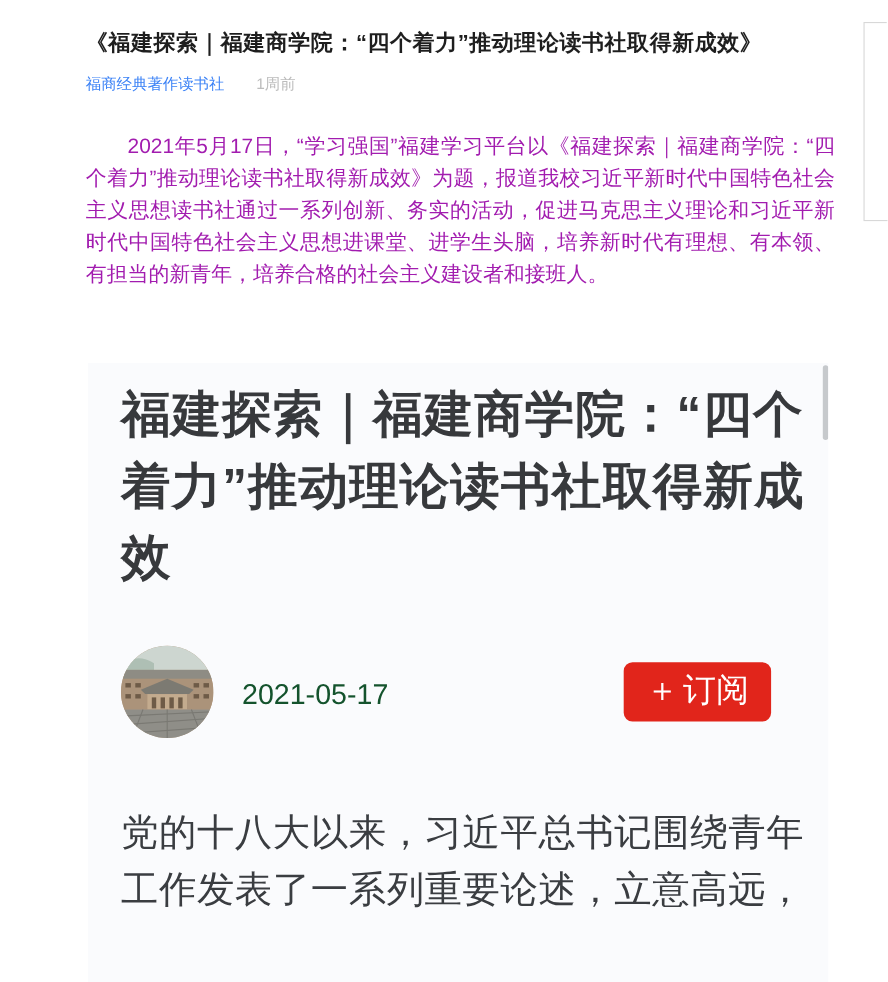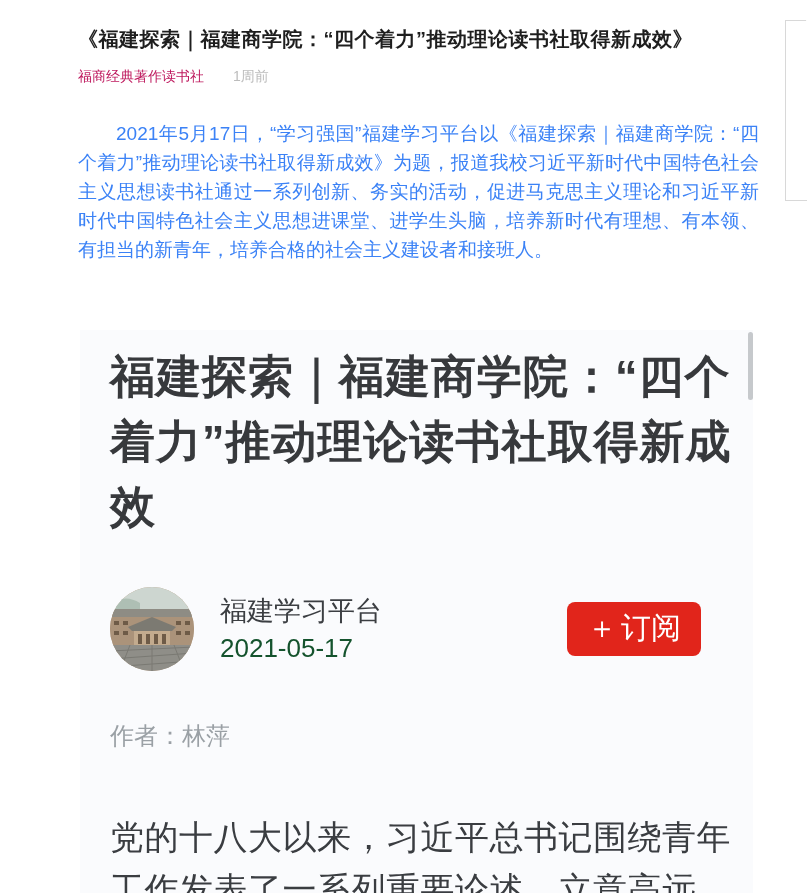--- a/index.html
+++ b/index.html
@@ -29,31 +29,31 @@
   .article { position:absolute; left:78px; top:26px; width:682px; }
   .page-title {
     font-size:20px;
     font-weight:700;
     color:#1e1e1e;
     line-height:26px;
     letter-spacing:.5px;
     white-space:nowrap;
   }
   .byline { margin-top:15px; font-size:14px; line-height:18px; }
-  .byline .source { color:#be185d; cursor:pointer;text-align:center; }
+  .byline .source { color:#3b82f6; cursor:pointer;text-align:center; }
   .byline .time { color:#bcbcbc; margin-left:25px; }
 
   
   .lead {
     position:absolute;
     left:78px; top:119px;
     width:681px;
     font-size:19px;
     line-height:29px;
-    color:#3b82f6;
+    color:#a21caf;
     text-align:justify;
     text-indent:2em;
   }
 
   
   .embed {
     position:absolute;
     left:80px; top:330px;
     width:673px; height:570px;
     background:#fafbfd;
@@ -181,27 +181,25 @@
                 <path d="M0 72 L84 66"></path>
                 <path d="M0 80 L84 74"></path>
               <path d="M20 58 L10 84"></path>
                 <path d="M42 58 L42 84"></path>
                 <path d="M64 58 L74 84"></path>
             </g>
           </svg>
         </span>
       </div>
       <div class="profile-info">
-        <div class="publisher">福建学习平台</div>
         <div class="pub-date">2021-05-17</div>
       </div>
       <button class="subscribe-btn">
         <span class="plus">＋</span>
         <span>订阅</span>
       </button>
     </div>
 
-    <div class="author-line">作者：林萍</div>
 
     <div class="embed-body">党的十八大以来，习近平总书记围绕青年工作发表了一系列重要论述，立意高远，</div>
   </div>
 
 </div>
 
 </body></html>

